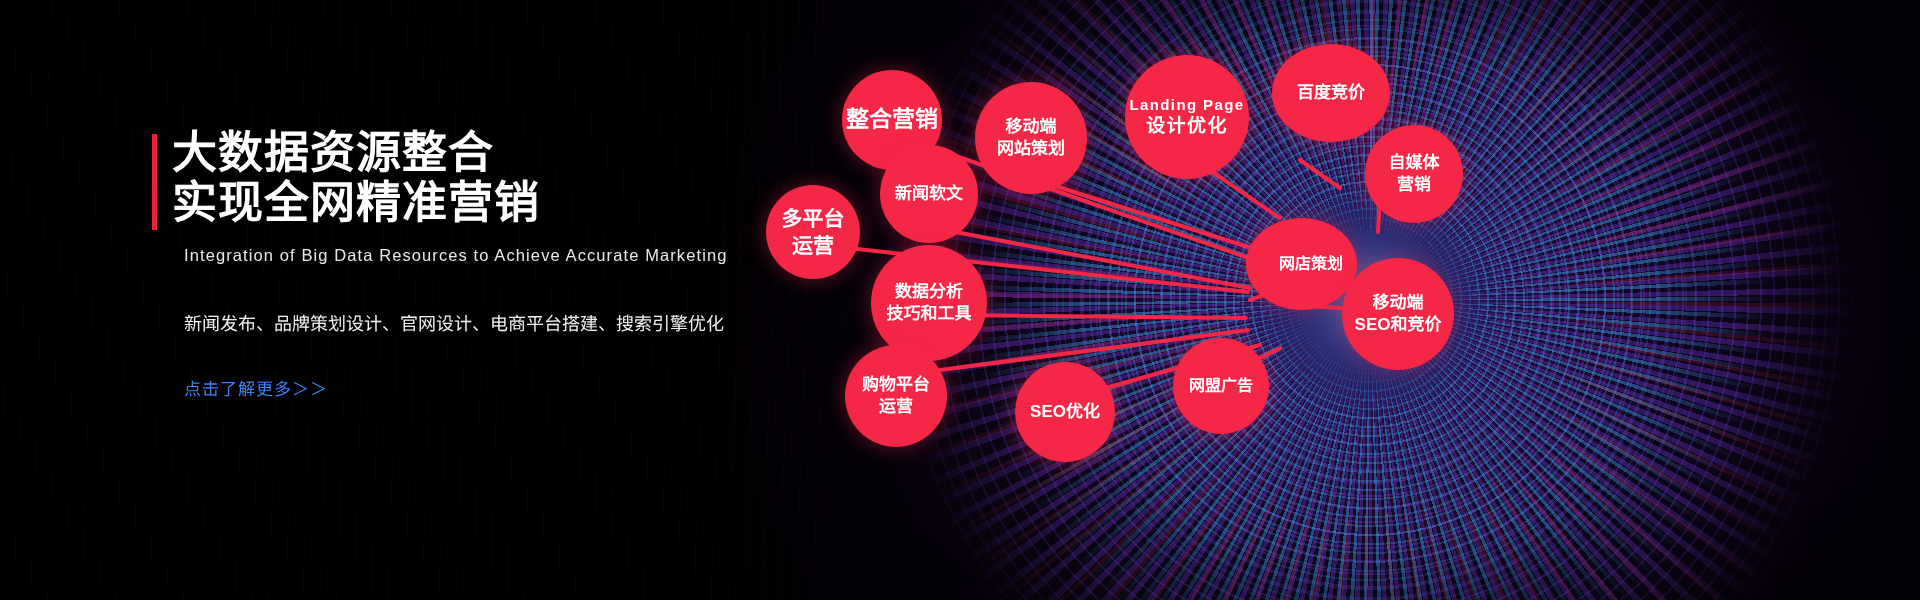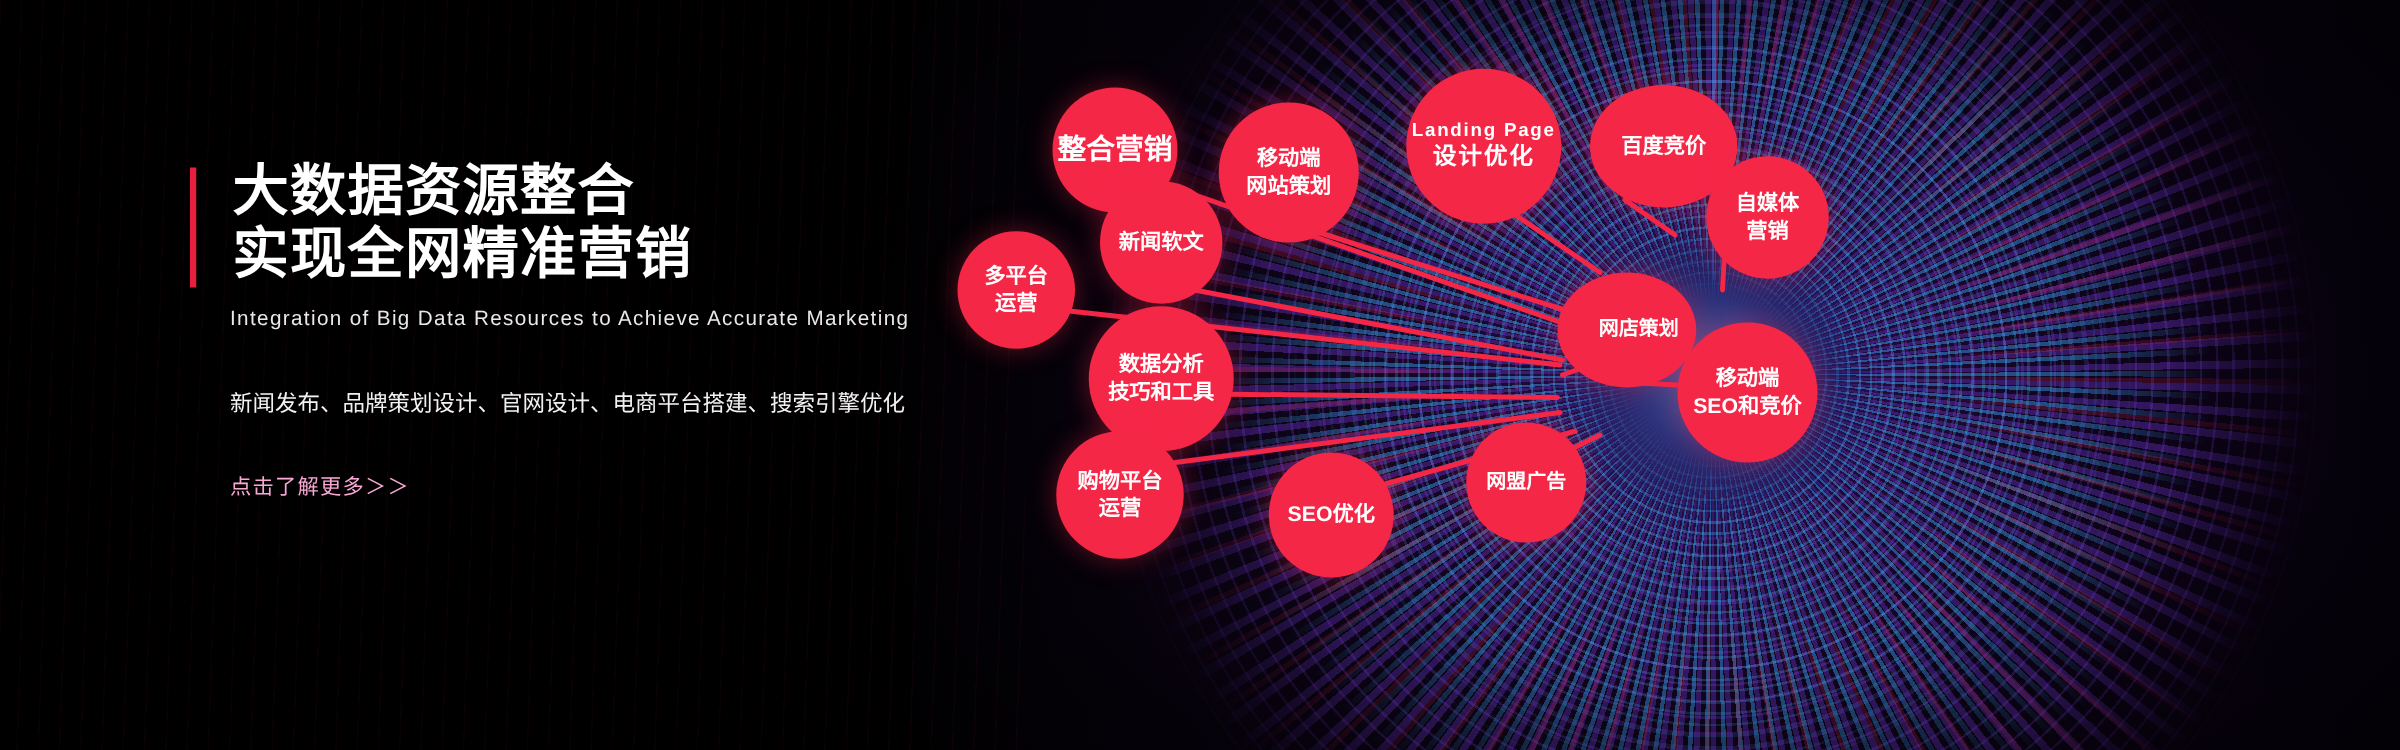--- a/index.html
+++ b/index.html
@@ -135,21 +135,21 @@
 
   
   .copy {
     position: absolute;
     left: 152px;
     top: 128px;
     width: 620px;
   }
   .headline-wrap {
     position: relative;
-    padding-left: 34px;
+    padding-left: 20px;
   }
   .headline-bar {
     position: absolute;
     left: 0; top: 6px;
     width: 5px;
     height: 96px;
     background: #e8203e;
   }
   .headline {
     margin: 0;
@@ -171,21 +171,21 @@
   .desc {
     margin: 44px 0 0 32px;
     color: #f2f2f3;
     font-size: 18px;
     line-height: 32px;
     white-space: nowrap;
     font-family: Liberation Mono, monospace;
   }
   .cta {
     margin: 34px 0 0 32px;
-    color: #f9a8d4;
+    color: #3b82f6;
     font-size: 17px;
     letter-spacing: 1px;
     display: inline-block;
     cursor: pointer;
     white-space: nowrap;
   }
 
   
   .diagram {
     position: absolute;
@@ -287,34 +287,34 @@
     <div class="bubble" style="left:195px; top:82px; width:112px; height:112px; font-size:17px;">
       <span>移动端</span>
       <span>网站策划</span>
     </div>
 
     <div class="bubble latin" style="left:345px; top:55px; width:124px; height:124px; font-size:19px;justify-content:center;">
       <span class="line-latin">Landing Page</span>
       <span>设计优化</span>
     </div>
 
-    <div class="bubble" style="left:492px; top:68px; width:118px; height:98px; font-size:17px;">
+    <div class="bubble" style="left:492px; top:44px; width:118px; height:98px; font-size:17px;">
       <span>百度竞价</span>
     </div>
 
     <div class="bubble" style="left:585px; top:125px; width:98px; height:98px; font-size:17px;">
       <span>自媒体</span>
       <span>营销</span>
     </div>
 
     <div class="bubble" style="left:100px; top:145px; width:98px; height:98px; font-size:17px;">
       <span>新闻软文</span>
     </div>
 
-    <div class="bubble" style="left:-14px; top:185px; width:94px; height:94px; font-size:17px;text-align:center;">
+    <div class="bubble" style="left:-14px; top:185px; width:94px; height:94px; font-size:21px;text-align:center;">
       <span>多平台</span>
       <span>运营</span>
     </div>
 
     <div class="bubble" style="left:466px; top:218px; width:92px; height:92px; font-size:16px;padding-left:19px;">
       <span>网店策划</span>
     </div>
 
     <div class="bubble" style="left:91px; top:245px; width:116px; height:116px; font-size:17px;">
       <span>数据分析</span>

